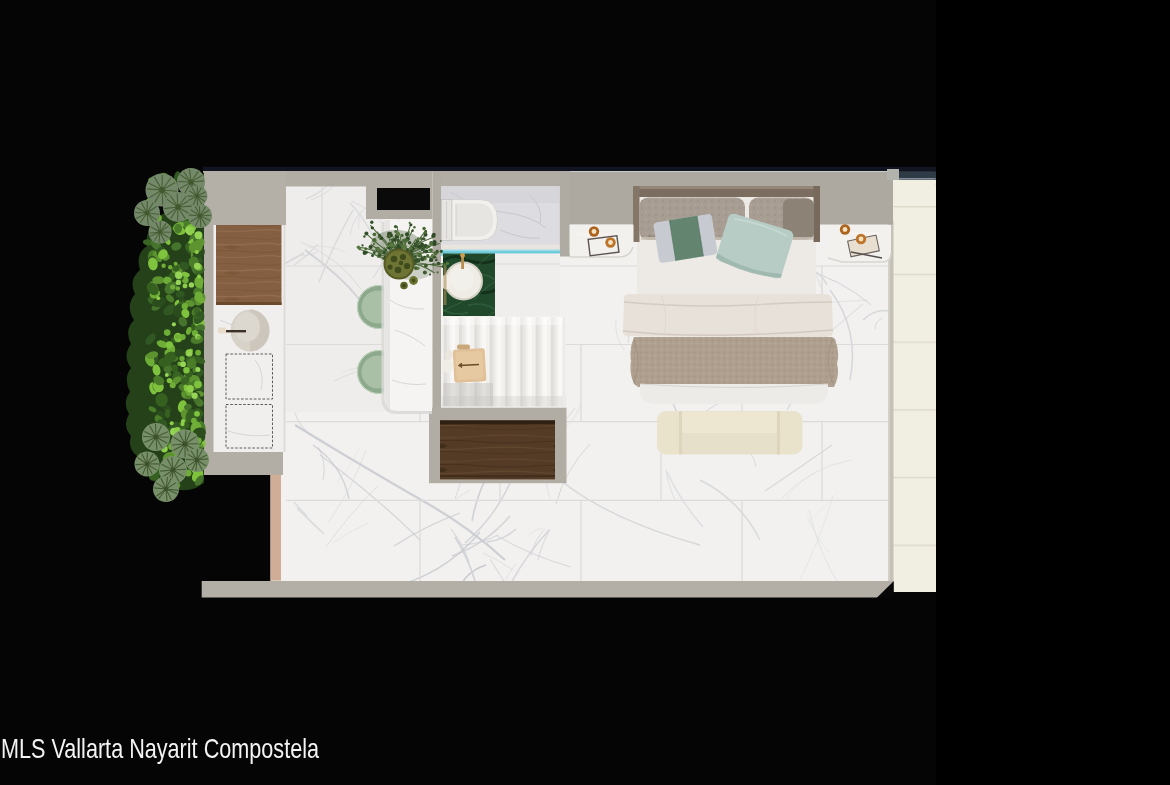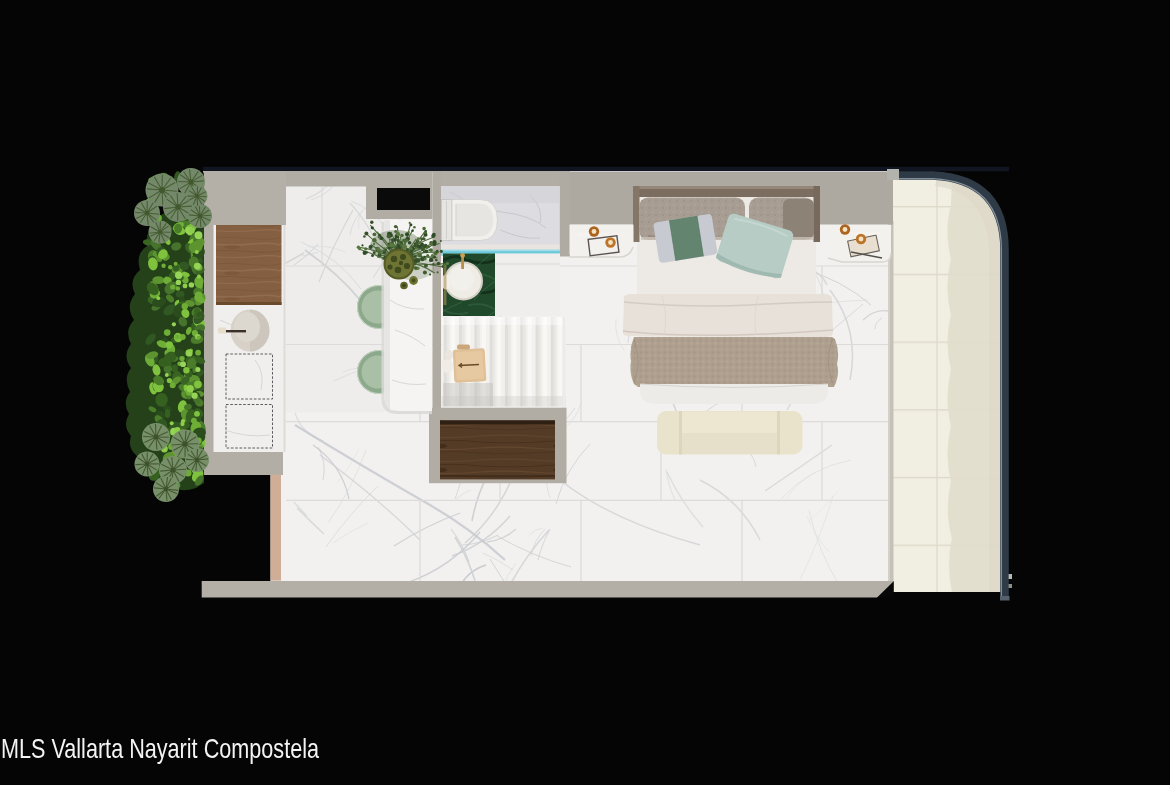--- a/index.html
+++ b/index.html
@@ -1,16 +1,16 @@
 <!DOCTYPE html>
 <html><head>
 <meta charset="utf-8">
 <style>
   html,body{margin:0;padding:0;background:#000;}
-  .page{position:relative;width:1170px;height:785px;background:#000;overflow:hidden;font-family:"Liberation Sans",sans-serif;}
+  .page{position:relative;width:936px;height:785px;background:#000;overflow:hidden;font-family:"Liberation Sans",sans-serif;}
 </style>
 </head>
 <body>
 <div class="page">
 <svg width="1170" height="785" viewBox="0 0 1170 785" xmlns="http://www.w3.org/2000/svg">
 <defs>
   <pattern id="woodc" width="70" height="26" patternUnits="userSpaceOnUse">
     <rect width="70" height="26" fill="#845f41"></rect>
     <path d="M0,4 Q20,2.5 40,4.5 T70,4" stroke="#7a5536" stroke-width="1" fill="none" opacity="0.65"></path>
     <path d="M0,10 Q22,12 42,10 T70,11" stroke="#9b755a" stroke-width="1.6" fill="none" opacity="0.6"></path>

